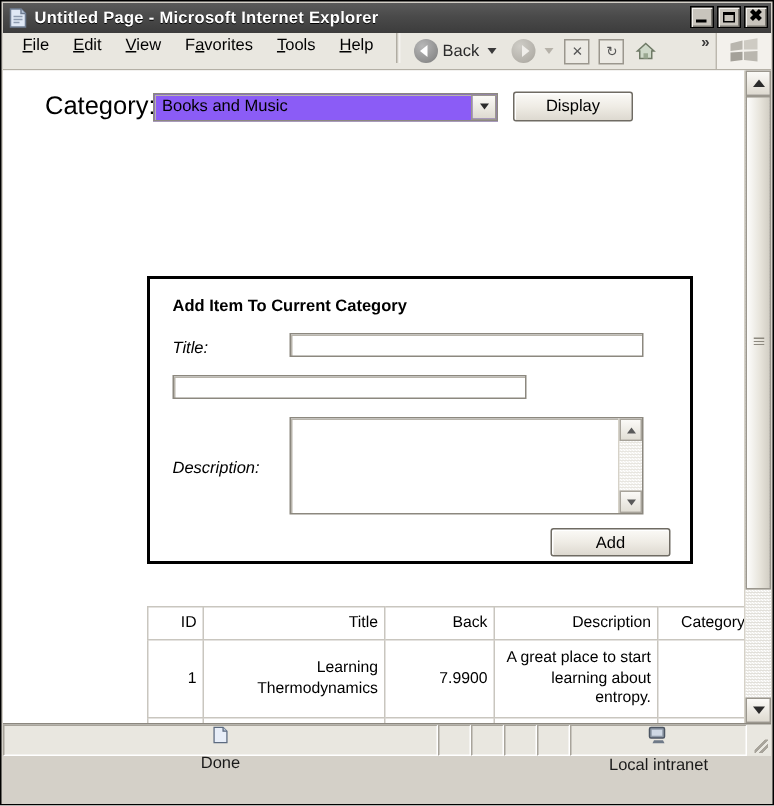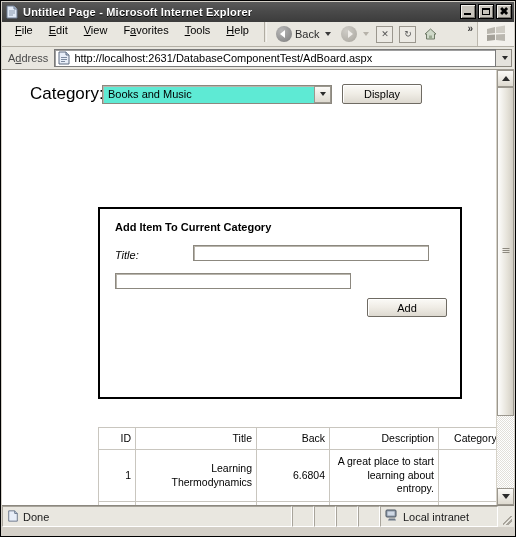--- a/index.html
+++ b/index.html
@@ -314,21 +314,21 @@
     gap: 10px;
   }
   .cat-label {
     font-size: 17px;
     color: #000;
     width: 62px;
   }
   .select-box {
     width: 230px;
     height: 19px;
-    background: #5eead4;
+    background: #8b5cf6;
     border: 1px solid #8c887f;
     box-shadow: inset 1px 1px 0 #b8b4ab;
     display: flex;
     align-items: center;
     box-sizing: border-box;
     position: relative;
   }
   .select-val {
     font-size: 11px;
     color: #000;
@@ -489,20 +489,21 @@
   }
   .st-cell {
     border: 1px solid #ffffff;
     border-top-color: #a8a49b;
     border-left-color: #a8a49b;
     display: flex;
     align-items: center;
     box-sizing: border-box;
     padding: 0 4px;
     gap: 4px;
+    flex-direction: column;
   }
   .st-main { flex: 1; }
   .st-small { width: 22px; }
   .st-zone { width: 118px; justify-content: flex-start; }
   .st-grip {
     width: 14px;
     display: flex;
     align-items: flex-end;
     justify-content: flex-end;
     padding: 0 2px 2px 0;
@@ -583,36 +584,20 @@
     <div class="ie-logo">
       <svg width="22" height="18" viewBox="0 0 22 18">
         <path d="M2 4 L10 2 L10 8 L2 9 Z" fill="#b9b6ae"></path>
         <path d="M11 2 L20 0.5 L20 8 L11 8 Z" fill="#cecbc3"></path>
         <path d="M2 10 L10 9.5 L10 15 L2 16 Z" fill="#a4a199"></path>
         <path d="M11 9.5 L20 9 L20 16 L11 15 Z" fill="#bab7af"></path>
       </svg>
     </div>
   </div>
 
-  <div class="addrbar">
-    <span class="addr-label">A<u>d</u>dress</span>
-    <div class="addr-field">
-      <span class="addr-ico">
-        <svg width="14" height="14" viewBox="0 0 14 14">
-          <path d="M2 1h7l3 3v9H2z" fill="#e8eef8" stroke="#5d6b80" stroke-width="1"></path>
-          <path d="M9 1v3h3" fill="#c2cfe0" stroke="#5d6b80" stroke-width="1"></path>
-          <path d="M4 6.5h6M4 8.5h6M4 10.5h4" stroke="#7d8ba0" stroke-width="1"></path>
-        </svg>
-      </span>
-      <span class="addr-text">http://localhost:2631/DatabaseComponentTest/AdBoard.aspx</span>
-    </div>
-    <div class="addr-drop">
-      <i class="caret-dn" style="border-top-color:#2b2b2b"></i>
-    </div>
-  </div>
 
   <div class="page-wrap">
     <div class="page">
 
       <div class="cat-row">
         <span class="cat-label">Category:</span>
         <div class="select-box">
           <span class="select-val">Books and Music</span>
           <span class="select-arrow">
               <i class="caret-dn" style="border-top-color:#2b2b2b;margin:0"></i>
@@ -626,41 +611,56 @@
 
         <div class="frow">
           <span class="flabel">Title:</span>
           <div class="finput"></div>
         </div>
 
         <div class="frow">
           <div class="finput"></div>
         </div>
 
+        <div class="frow">
+          <span class="flabel">Description:</span>
+          <div class="ftarea-wrap">
+            <div class="ta-field"></div>
+            <div class="ta-scroll">
+              <div class="ta-btn ta-up">
+                  <i class="tri tri-s-up"></i>
+                </div>
+              <div class="ta-track"></div>
+              <div class="ta-btn ta-dn">
+                  <i class="tri tri-s-dn"></i>
+                </div>
+            </div>
+          </div>
+        </div>
 
         <div class="addbtn-row">
           <div class="btn btn-add">Add</div>
         </div>
       </div>
 
       <table class="grid">
         <thead>
           <tr>
             <th class="c-id">ID</th>
             <th class="c-title">Title</th>
             <th class="c-price">Back</th>
             <th class="c-desc">Description</th>
             <th class="c-cat">Category_ID</th>
           </tr>
         </thead>
         <tbody>
           <tr>
             <td>1</td>
             <td>Learning Thermodynamics</td>
-            <td>6.6804</td>
+            <td>7.9900</td>
             <td>A great place to start learning about entropy.</td>
             <td>6</td>
           </tr>
           <tr>
             <td>2</td>
             <td>ASP.NET: The Complete Reference</td>
             <td>17.9900</td>
             <td>A steal at this price!</td>
             <td>6</td>
           </tr>

